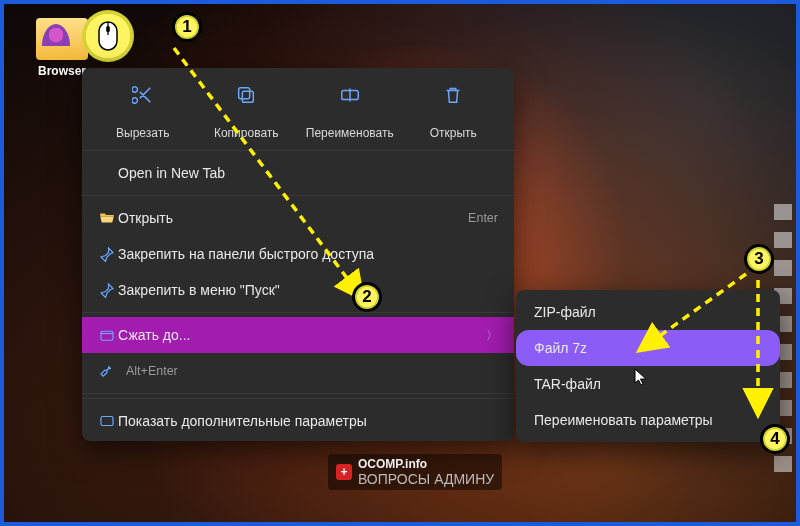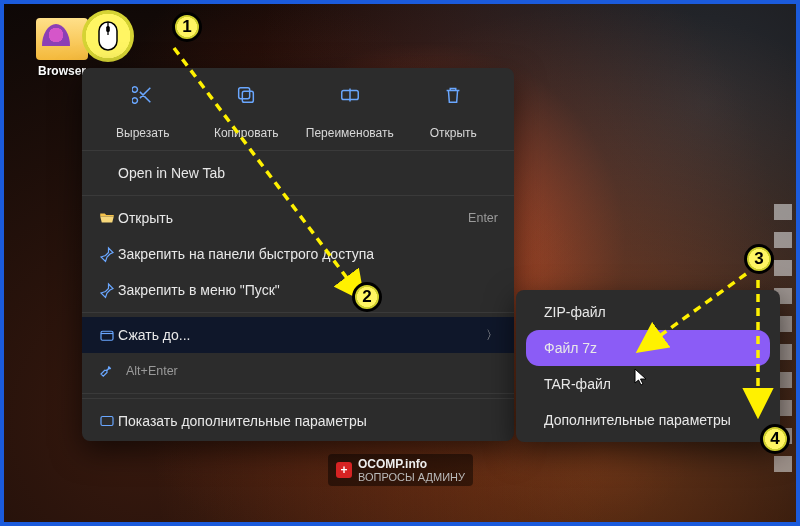--- a/index.html
+++ b/index.html
@@ -62,30 +62,30 @@
   .topact {
     flex:1; display:flex; flex-direction:column; align-items:center;
     gap:20px; color:#d8d8d8; font-size:12px; padding:4px 0;
   }
   .topact .ic { width:22px; height:22px; color:#6aa7ff; }
   .sep { height:1px; background:#3a3a3a; margin:4px 0; }
   .item {
     display:flex; align-items:center; gap:2px;
     padding: 9px 16px; position:relative;
   }
-  .item:hover, .item.hov { background:#0f172a; }
+  .item:hover, .item.hov { background:#a21caf; }
   .item .ic { width:18px; height:18px; flex:0 0 18px; color:#6aa7ff; }
   .item .lbl { flex:1; white-space:nowrap; overflow:hidden; }
   .item .sc { color:#9a9a9a; font-size:12.5px; margin-left:8px; }
   .item .chev { color:#bcbcbc; font-size:12px; margin-left:6px; }
 
   .submenu {
     position:absolute; top: 286px; left: 512px;
     width: 264px;
-    background:#2c2c2c; border-radius:8px; padding:4px 10px;
+    background:#2c2c2c; border-radius:8px; padding:4px 0;
     color:#e8e8e8; font-size:14px;
     box-shadow: 0 10px 30px rgba(0,0,0,.6);
   }
   .sub-item { padding:10px 18px; display:flex; align-items:center; }
   .sub-item.hov { background:#8b5cf6;border-radius:13px; }
   .cursor {
     position:absolute; top:364px; left:630px; width:14px; height:18px;
     color:#fff;
   }
 
@@ -99,21 +99,21 @@
     position:absolute; top:450px; left:324px;
     display:flex; align-items:center; gap:6px;
     background: rgba(0,0,0,.45); color:#eee;
     padding:3px 8px; border-radius:4px; font-size:12px;
   }
   .watermark .plus {
     width:16px; height:16px; background:#d62323; color:#fff;
     display:flex; align-items:center; justify-content:center; border-radius:3px;
     font-weight:700;
   }
-  .watermark .sub { font-size:11px; color:#bbb; }
+  .watermark .sub { font-size:14px; color:#bbb; }
 
   svg.arrow { position:absolute; pointer-events:none; }
   .edge-snow {
     position:absolute; right:4px; top:200px; width:18px; height:280px;
     background: repeating-linear-gradient(180deg,#e7e9ea 0 16px, transparent 16px 28px);
     opacity:.55; filter:blur(.6px);
   }
 </style>
 </head>
 <body>
@@ -230,21 +230,21 @@
   <div class="sub-item">
     <span>ZIP-файл</span>
   </div>
   <div class="sub-item hov">
     <span>Файл 7z</span>
   </div>
   <div class="sub-item">
     <span>TAR-файл</span>
   </div>
   <div class="sub-item">
-    <span>Дополнительные параметры</span>
+    <span>Переименовать параметры</span>
   </div>
 </div>
 
 <svg class="cursor" viewBox="0 0 14 18">
   <path d="M1 1l0 14 3.5-3 2.5 5 2-1-2.5-5H12z" fill="#fff" stroke="#000" stroke-width="1"></path>
 </svg>
 
 <svg class="arrow" style="left:110px; top:30px;" width="260" height="280">
   <defs>
       <marker id="ah1" viewBox="0 0 12 12" refX="10" refY="6" markerWidth="9" markerHeight="9" orient="auto">

